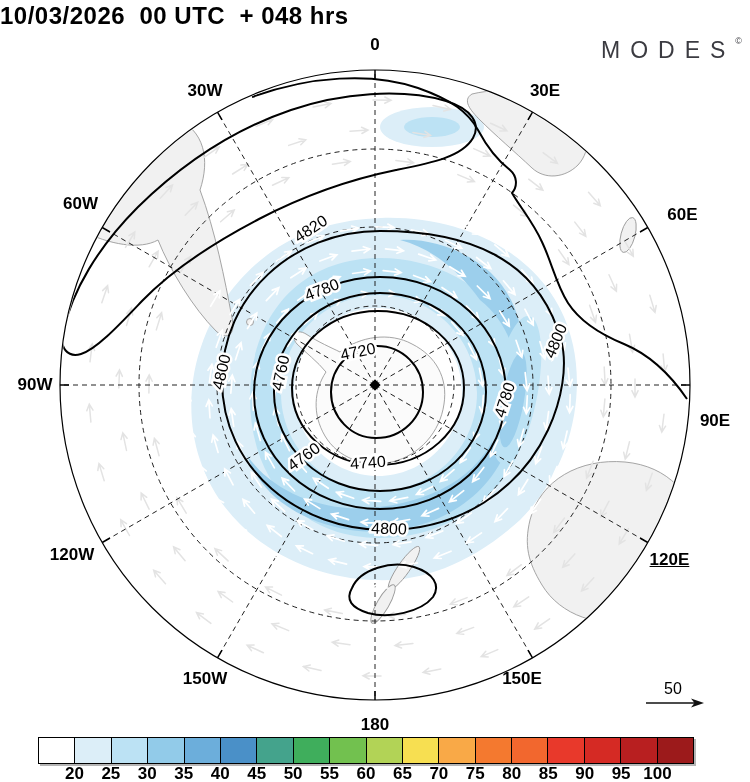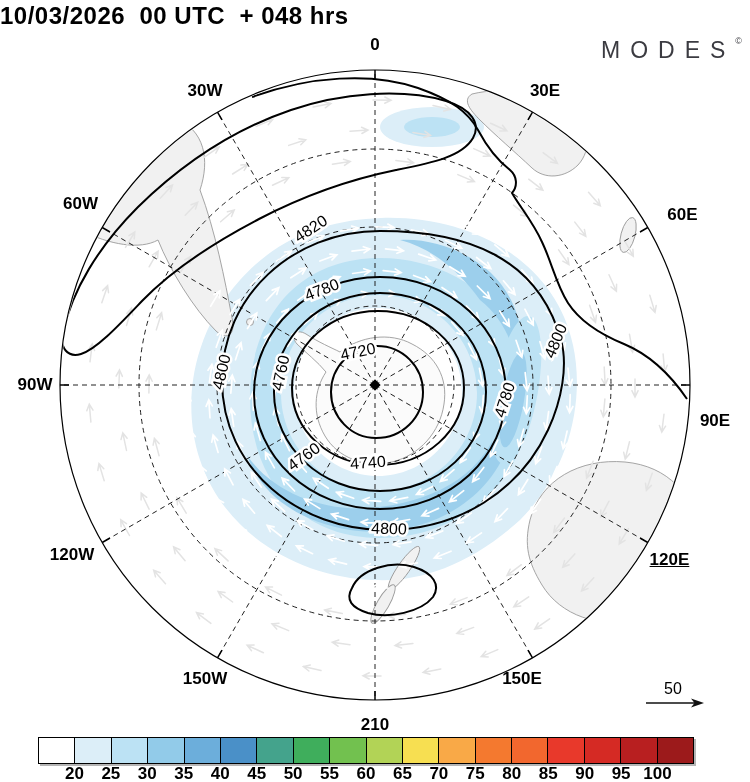--- a/index.html
+++ b/index.html
@@ -359,21 +359,21 @@
     </g>
   </svg>
 
   <div id="lon-ring">
       <div class="lon-label" style="left: 375px; top: 45px;">0</div>
       <div class="lon-label" style="left: 545px; top: 90.5514px;">30E</div>
       <div class="lon-label" style="left: 669.449px; top: 215px; margin-left: 13px;">60E</div>
       <div class="lon-label" style="left: 715px; top: 385px; margin-top: 36px;">90E</div>
       <div class="lon-label" style="left: 669.449px; top: 560px; text-decoration: underline;">120E</div>
       <div class="lon-label" style="left: 522px; top: 679.449px;">150E</div>
-      <div class="lon-label" style="left: 375px; top: 725px;">210</div>
+      <div class="lon-label" style="left: 375px; top: 725px;">180</div>
       <div class="lon-label" style="left: 205px; top: 679.449px;">150W</div>
       <div class="lon-label" style="left: 72px; top: 555px;">120W</div>
       <div class="lon-label" style="left: 35px; top: 385px;">90W</div>
       <div class="lon-label" style="left: 80.5514px; top: 204px;">60W</div>
       <div class="lon-label" style="left: 205px; top: 90.5514px; text-align: center;">30W</div>
     </div>
 
   <div class="colorbar" id="colorbar">
       <div class="cb-cell" style="background: rgb(255, 255, 255);"></div>
       <div class="cb-cell" style="background: rgb(220, 238, 248);"></div>

